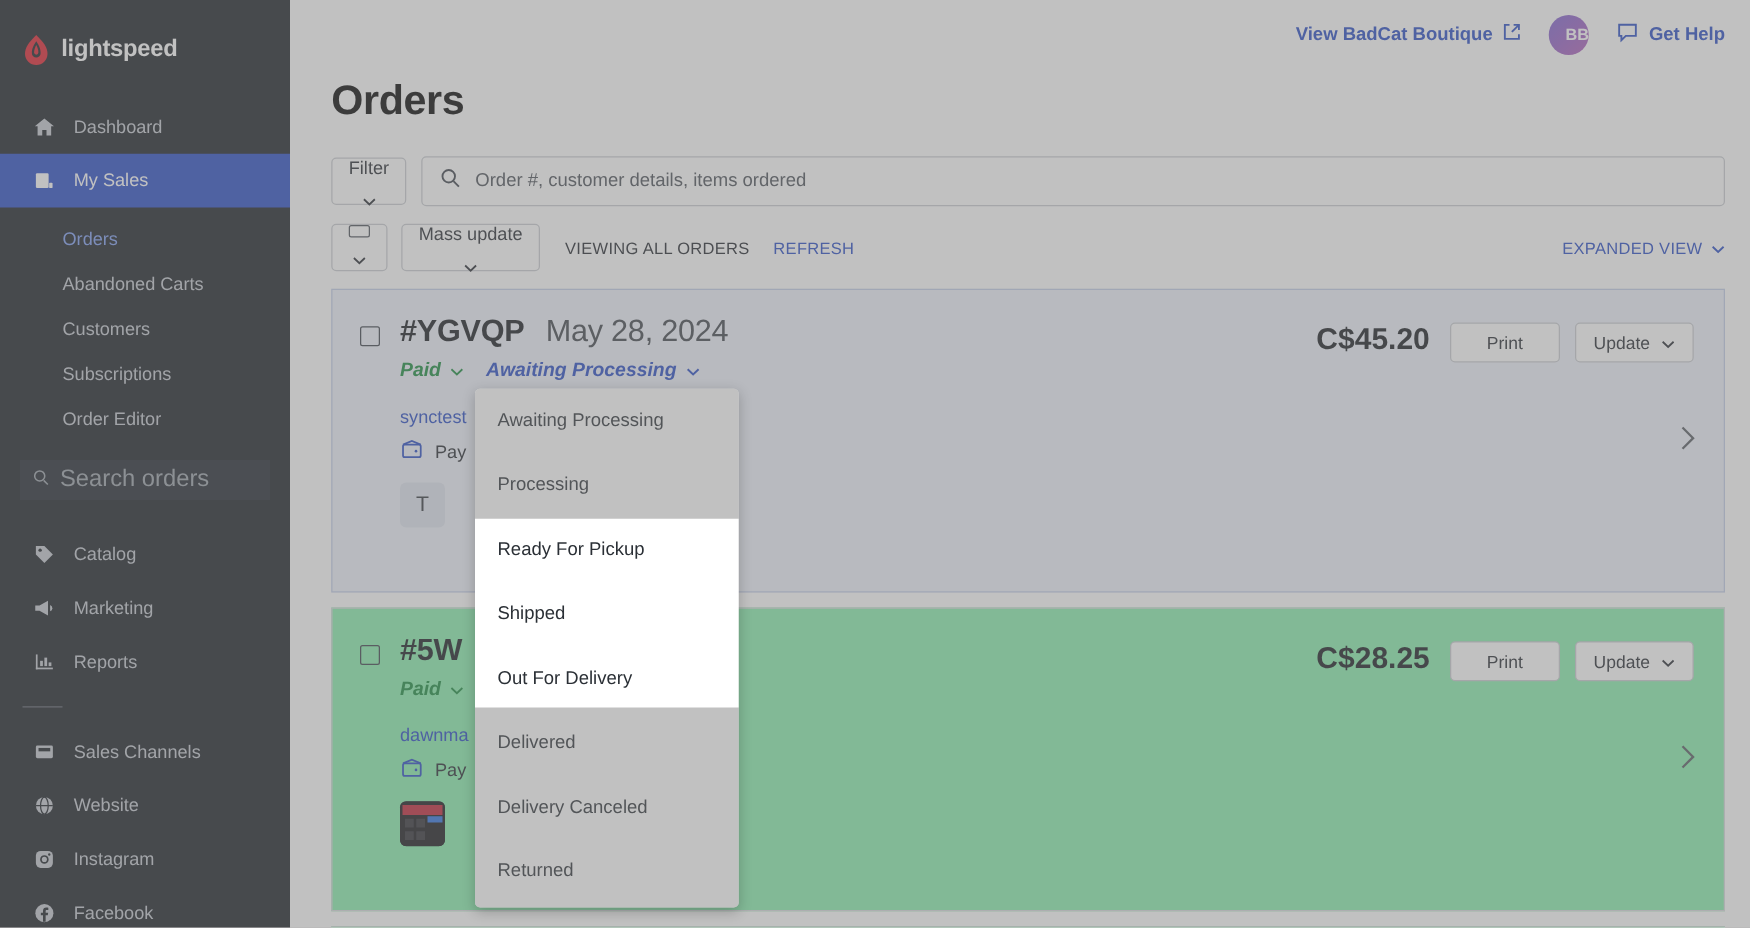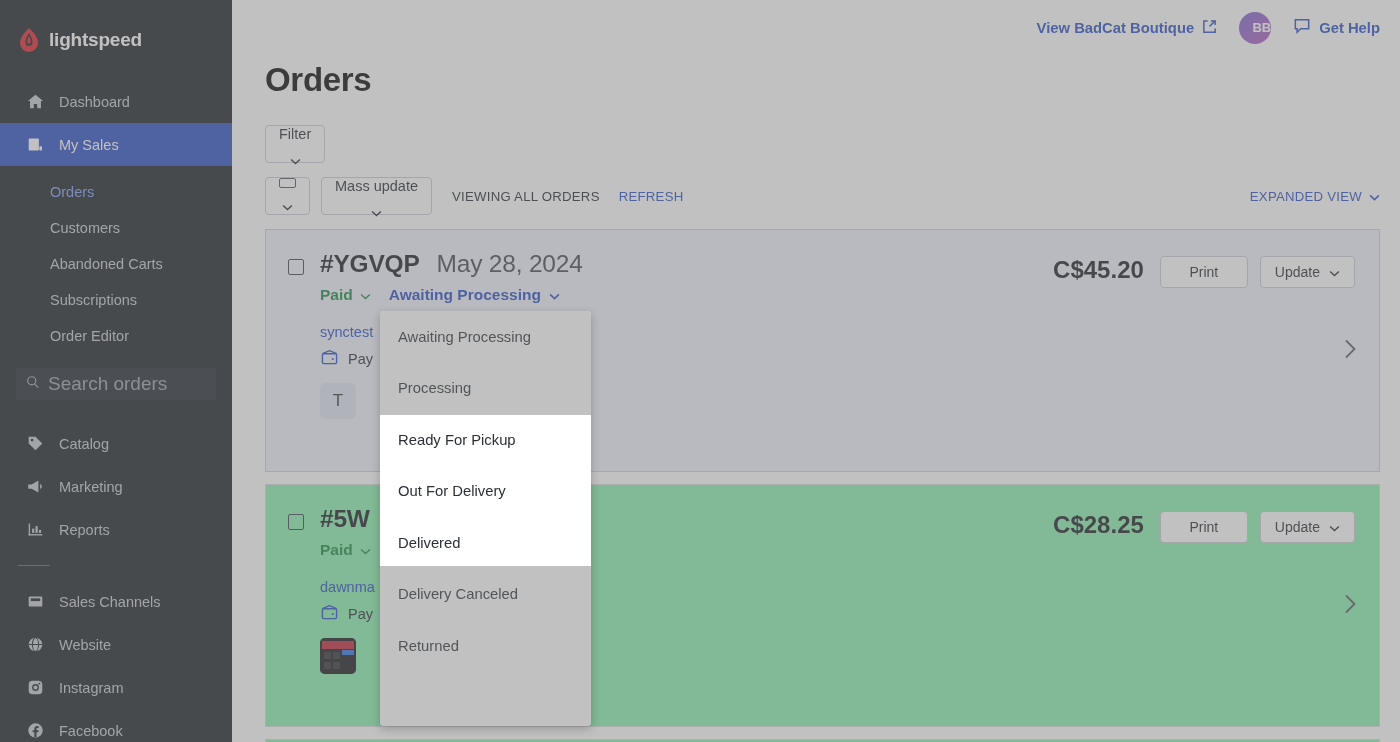--- a/index.html
+++ b/index.html
@@ -136,21 +136,21 @@
   .order-card.selected { background: #eef2fb; border-color: #c2cde8; }
   .order-head { display: flex; align-items: flex-start; padding: 20px 24px 0 22px; }
   .order-check {
     width: 16px; height: 16px; border: 1.6px solid #3b4049; border-radius: 2px;
     margin-top: 9px; flex: 0 0 16px;
   }
   .order-main { margin-left: 16px; flex: 1 1 auto; }
   .order-id-line { display: flex; align-items: baseline; gap: 17px; }
   .order-id { font-size: 24.5px; font-weight: 700; color: #14181d; letter-spacing: -0.2px; }
   .order-date { font-size: 24.5px; color: #3f444b; letter-spacing: -0.2px; }
-  .status-line { display: flex; align-items: center; gap: 18px; margin-top: 8px; }
+  .status-line { display: flex; align-items: center; gap: 18px; margin-top: 8px; font-style: italic; }
   .status-paid {
     color: #168a3c; font-size: 15.5px; font-weight: 600;
     display: flex; align-items: center; gap: 7px; cursor: pointer;
   }
   .status-fulfil {
     color: #2549c4; font-size: 15.5px; font-weight: 600;
     display: flex; align-items: center; gap: 8px; cursor: pointer;
   }
   .cust-email {
     margin-top: 20px; color: #2549c4; font-size: 14.5px; cursor: pointer;
@@ -248,24 +248,24 @@
         </svg>
       </span>
       <span>My Sales</span>
     </div>
 
     <div class="subnav">
       <div class="subnav-item current">
         <span>Orders</span>
       </div>
       <div class="subnav-item">
+        <span>Abandoned Carts</span>
+      </div>
+      <div class="subnav-item">
         <span>Customers</span>
-      </div>
-      <div class="subnav-item">
-        <span>Abandoned Carts</span>
       </div>
       <div class="subnav-item">
         <span>Subscriptions</span>
       </div>
       <div class="subnav-item">
         <span>Order Editor</span>
       </div>
     </div>
 
     <div class="side-search">
@@ -388,20 +388,29 @@
     <h1 class="page-title">Orders</h1>
 
     <div class="filter-row">
       <div class="btn">
         <span>Filter</span>
         <span>
           <svg width="11" height="7" viewBox="0 0 12 8" fill="none" stroke="#23272e" stroke-width="1.6">
               <path d="M1 1.6 L6 6.4 L11 1.6"></path>
             </svg>
         </span>
+      </div>
+      <div class="search-box">
+        <span>
+          <svg width="17" height="17" viewBox="0 0 18 18" fill="none" stroke="#3b4049" stroke-width="1.6">
+            <circle cx="7.4" cy="7.4" r="5.3"></circle>
+              <line x1="11.4" y1="11.6" x2="16" y2="16.2"></line>
+          </svg>
+        </span>
+        <input type="text" placeholder="Order #, customer details, items ordered" style="">
       </div>
     </div>
 
     <div class="action-row">
       <div class="btn">
         <span class="checkbox-sq"></span>
         <span>
           <svg width="11" height="7" viewBox="0 0 12 8" fill="none" stroke="#23272e" stroke-width="1.6">
               <path d="M1 1.6 L6 6.4 L11 1.6"></path>
             </svg>
@@ -560,20 +569,21 @@
       <div class="order-card"></div>
     </div>
   </main>
 
   <div class="scrim"></div>
 
   <div class="dropdown">
     <div class="dd-item">Awaiting Processing</div>
     <div class="dd-item">Processing</div>
     <div class="dd-item">Ready For Pickup</div>
+    <div class="dd-item">Shipped</div>
     <div class="dd-item">Out For Delivery</div>
     <div class="dd-item">Delivered</div>
     <div class="dd-item">Delivery Canceled</div>
     <div class="dd-item">Returned</div>
     <div class="dd-scrim top"></div>
     <div class="dd-scrim bottom"></div>
   </div>
 
 </div>
 

